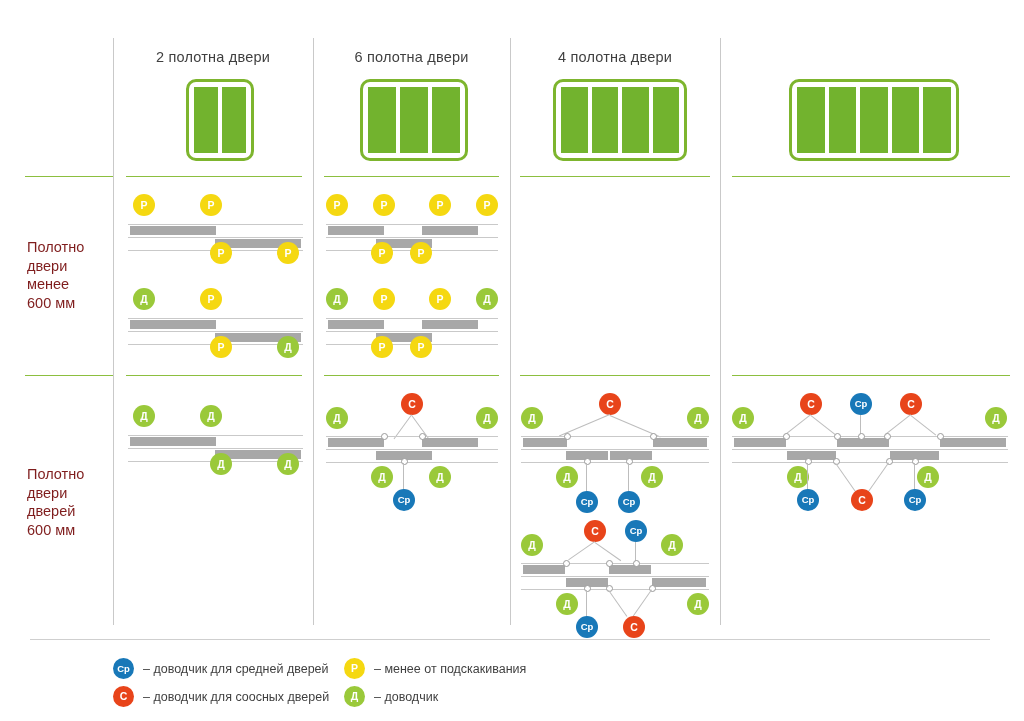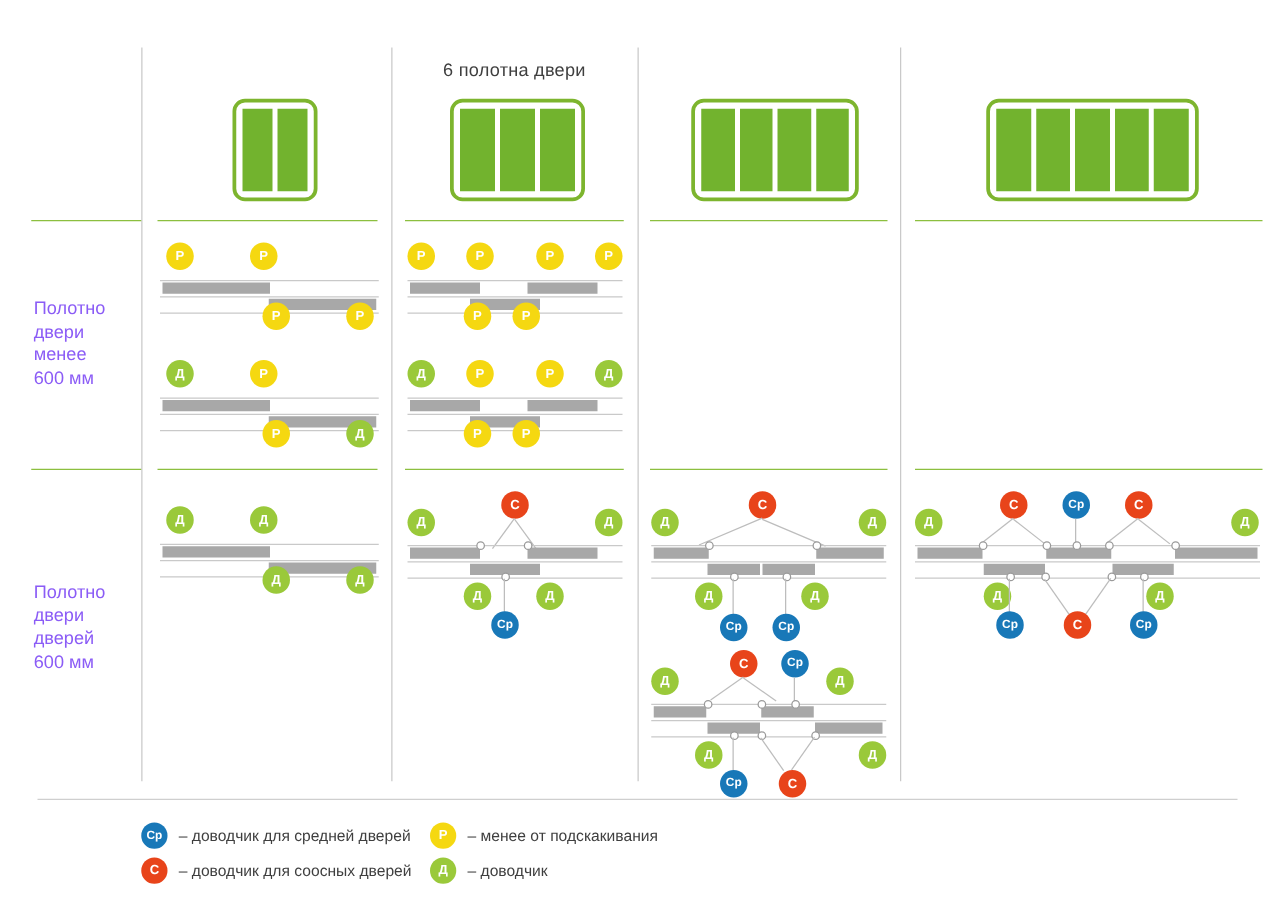--- a/index.html
+++ b/index.html
@@ -39,21 +39,21 @@
     display:flex;
     gap:4px;
   }
   .door .leaf{flex:1;background:#72b32e;}
 
   
   .row-label{
     position:absolute;
     font-size:14.5px;
     line-height:18.5px;
-    color:#8b5cf6;
+    color:#7f1d1d;
   }
 
   
   .diagram{position:absolute;}
   .rail{position:absolute;height:1px;background:#c9c9c9;}
   .sash{position:absolute;height:9px;background:#a8a8a8;}
   .leader{position:absolute;background:#bdbdbd;transform-origin:0 0;height:1px;}
   .node{
     position:absolute;width:7px;height:7px;border-radius:50%;
     background:#ffffff;border:1px solid #9a9a9a;box-sizing:border-box;
@@ -79,21 +79,23 @@
 </head>
 <body>
 
 <div class="canvas">
 
   <div class="vline" style="left:113px;top:38px;height:587px;"></div>
   <div class="vline" style="left:313px;top:38px;height:587px;"></div>
   <div class="vline" style="left:510px;top:38px;height:587px;"></div>
   <div class="vline" style="left:720px;top:38px;height:587px;"></div>
 
+  <div class="col-title" style="left:113px;top:49px;width:200px;">2 полотна двери</div>
   <div class="col-title" style="left:313px;top:49px;width:197px;">6 полотна двери</div>
+  <div class="col-title" style="left:510px;top:49px;width:210px;">4 полотна двери</div>
 
   <div class="door" style="left:186px;top:79px;width:68px;height:82px;">
     <div class="leaf"></div>
     <div class="leaf"></div>
   </div>
   <div class="door" style="left:360px;top:79px;width:108px;height:82px;">
     <div class="leaf"></div>
     <div class="leaf"></div>
     <div class="leaf"></div>
   </div>

